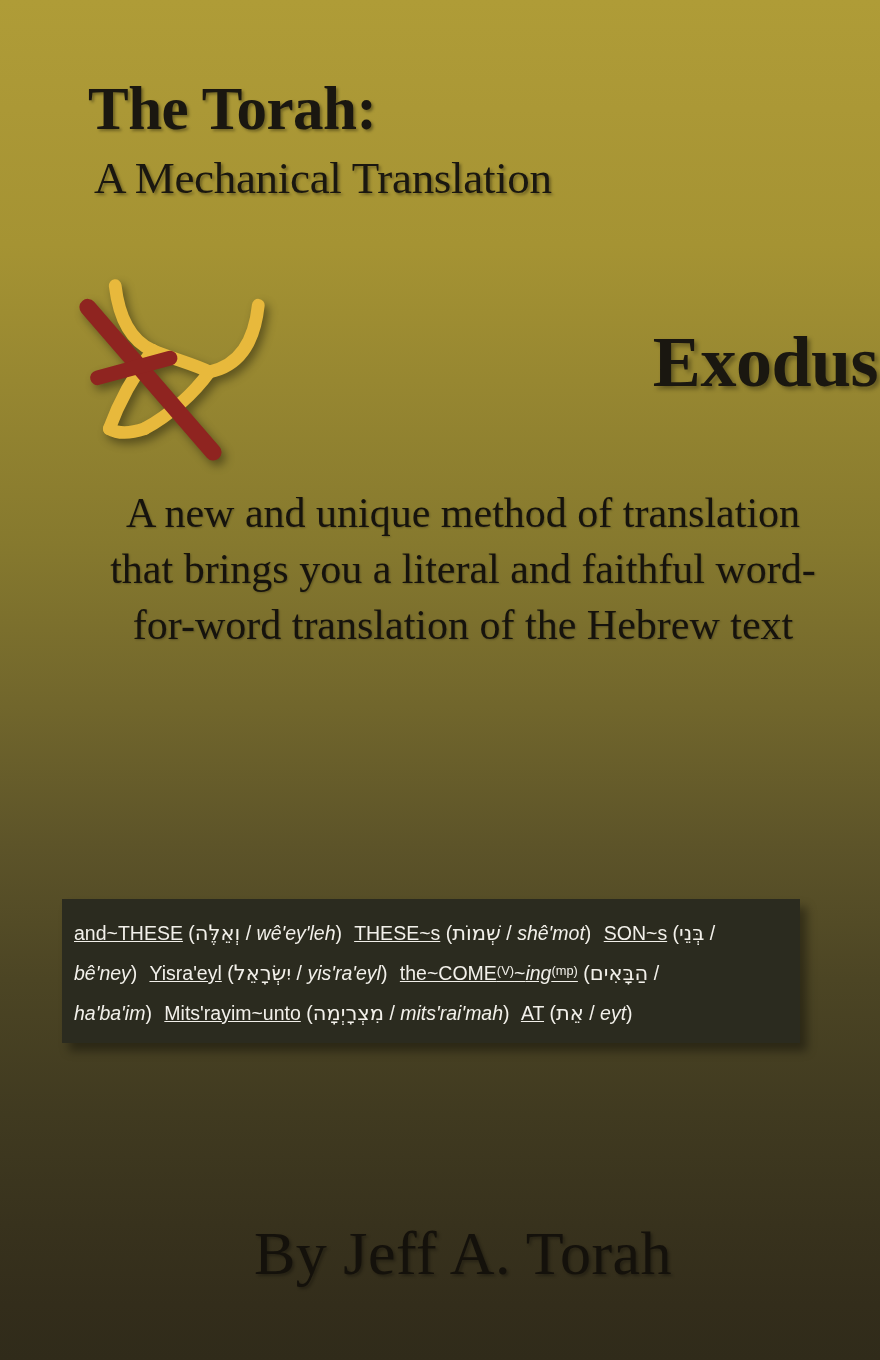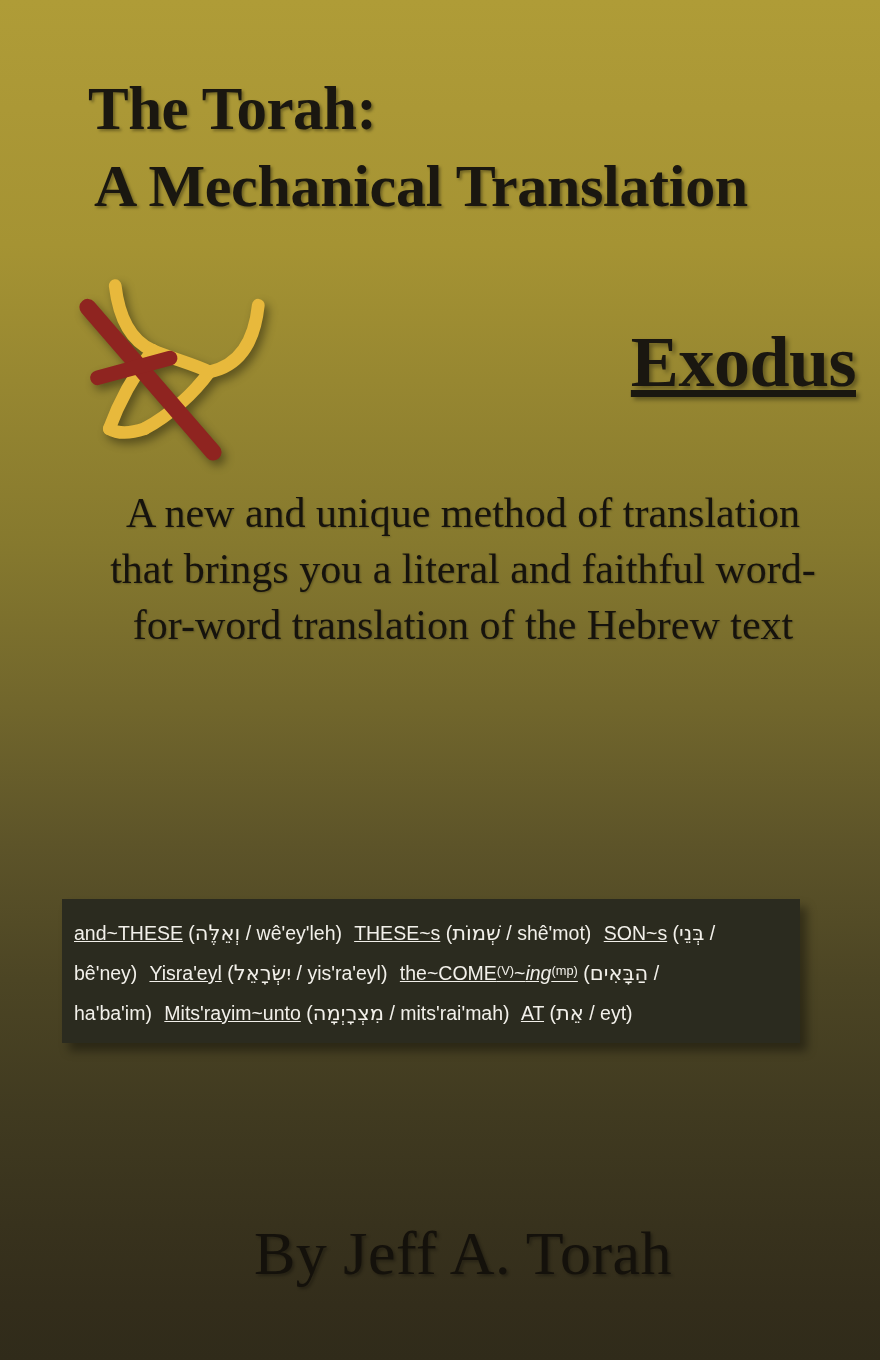--- a/index.html
+++ b/index.html
@@ -43,22 +43,22 @@
     font-weight: bold;
     font-size: 61px;
     line-height: 1.0;
     color: #1a1710;
     letter-spacing: -0.5px;
     text-shadow: 2px 2px 3px rgba(0,0,0,0.35);
     margin: 0;
   }
   .title-sub {
     font-family: "Liberation Serif", "DejaVu Serif", serif;
-    font-weight: bold;
-    font-size: 60px;
+    font-weight: normal;
+    font-size: 45px;
     line-height: 1.05;
     color: #1a1710;
     letter-spacing: -0.3px;
     text-shadow: 2px 2px 3px rgba(0,0,0,0.35);
     margin: 16px 0 13px 6px;
   }
 
   
   .logo {
     position: absolute;
@@ -66,30 +66,29 @@
     top: 268px;
     width: 196px;
     height: 196px;
     filter: drop-shadow(4px 5px 5px rgba(0,0,0,0.40));
   }
   .logo svg { display: block; width: 100%; height: 100%; }
 
   
   .exodus {
     position: absolute;
-    right: 70px;
+    right: 48px;
     top: 326px;
     font-family: "Liberation Serif", "DejaVu Serif", serif;
     font-weight: bold;
     font-size: 72px;
     line-height: 1;
     color: #1a1710;
     letter-spacing: -0.5px;
     text-shadow: 3px 3px 4px rgba(0,0,0,0.35);
-    text-decoration: underline;
   }
 
   
   .tagline {
     position: absolute;
     left: 44px;
     right: 44px;
     top: 486px;
     text-align: center;
     font-family: "Liberation Serif", "DejaVu Serif", serif;
@@ -127,20 +126,21 @@
     font-weight: normal;
   }
   .mt-line .heb {
     font-family: "DejaVu Sans", "Liberation Sans", sans-serif;
     font-size: 21px;
     direction: rtl;
     unicode-bidi: isolate;
     margin-top: 43px;
   }
   .mt-line .tr {
+    font-style: italic;
   }
   .mt-line .pn {
     font-style: normal;
   }
   .mt-line sup {
     font-size: 0.66em;
     vertical-align: 0.42em;
     line-height: 0;
   }
   .mt-line .sp { display: inline-block; width: 7px; }

